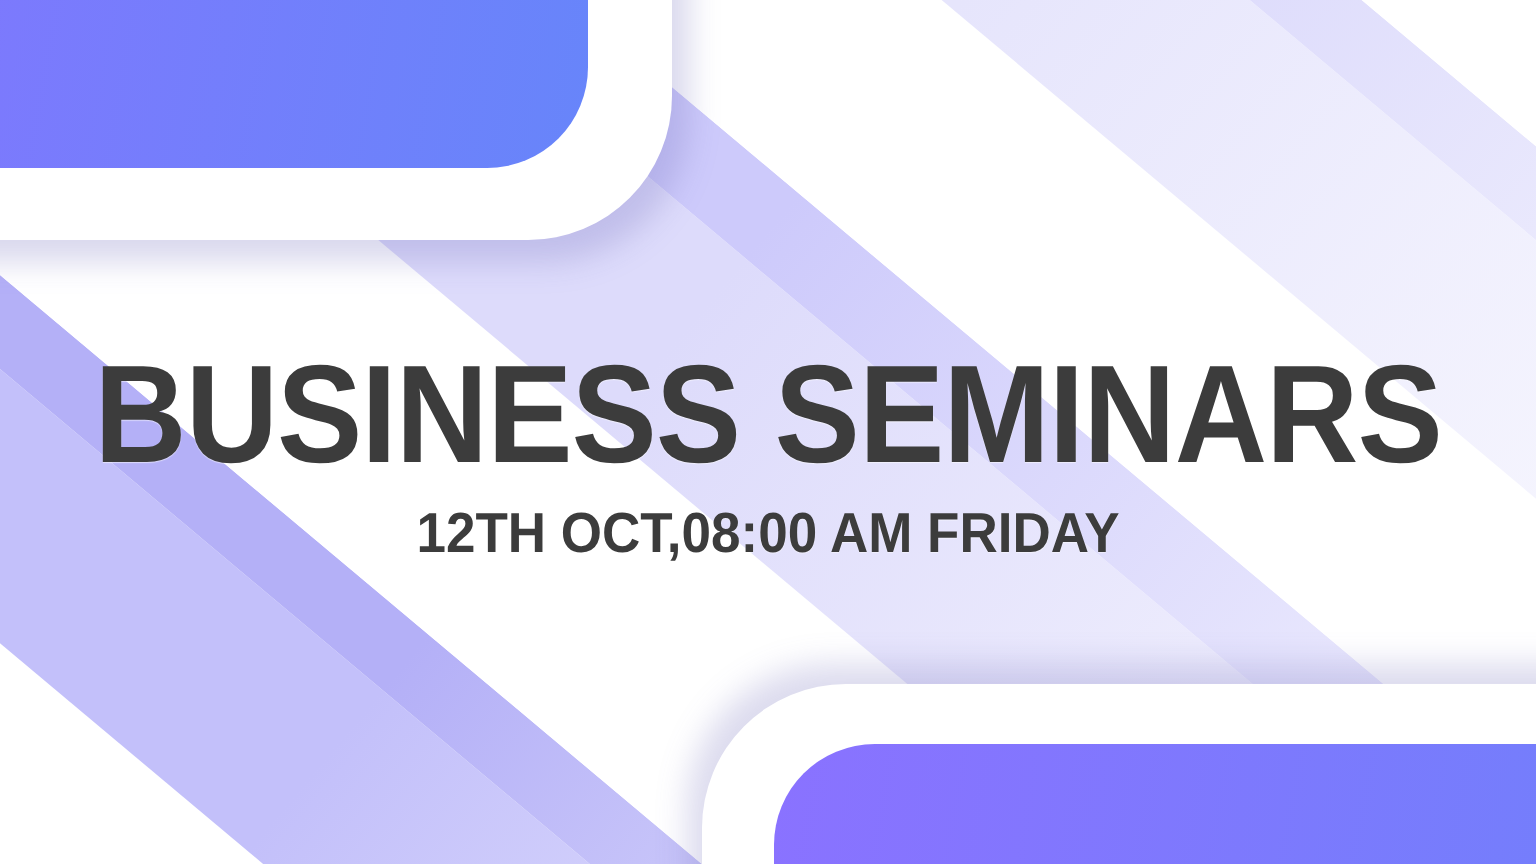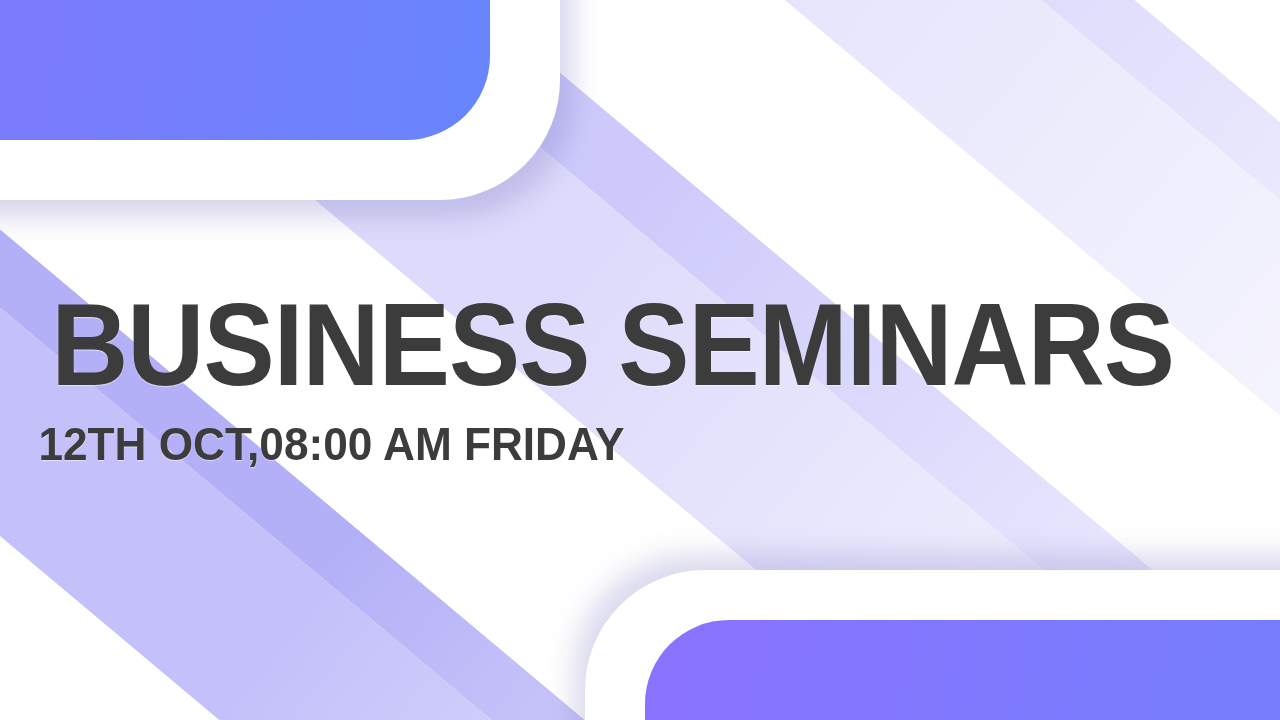--- a/index.html
+++ b/index.html
@@ -75,21 +75,21 @@
     left:645px; top:620px;
     width:1000px; height:460px;
     border-top-left-radius:84px;
   }
 
   
   .content {
     position:absolute;
     left:0; right:0;
     top:286px;
-    text-align:left;
+    text-align:center;
     z-index:40;
   }
   .title {
     font-family:"Liberation Sans Narrow","Liberation Sans", sans-serif;
     font-size:116px;
     font-weight:bold;
     letter-spacing:-1px;
     line-height:1.02;
     color:#3c3c3c;
     transform:scaleX(0.92);

